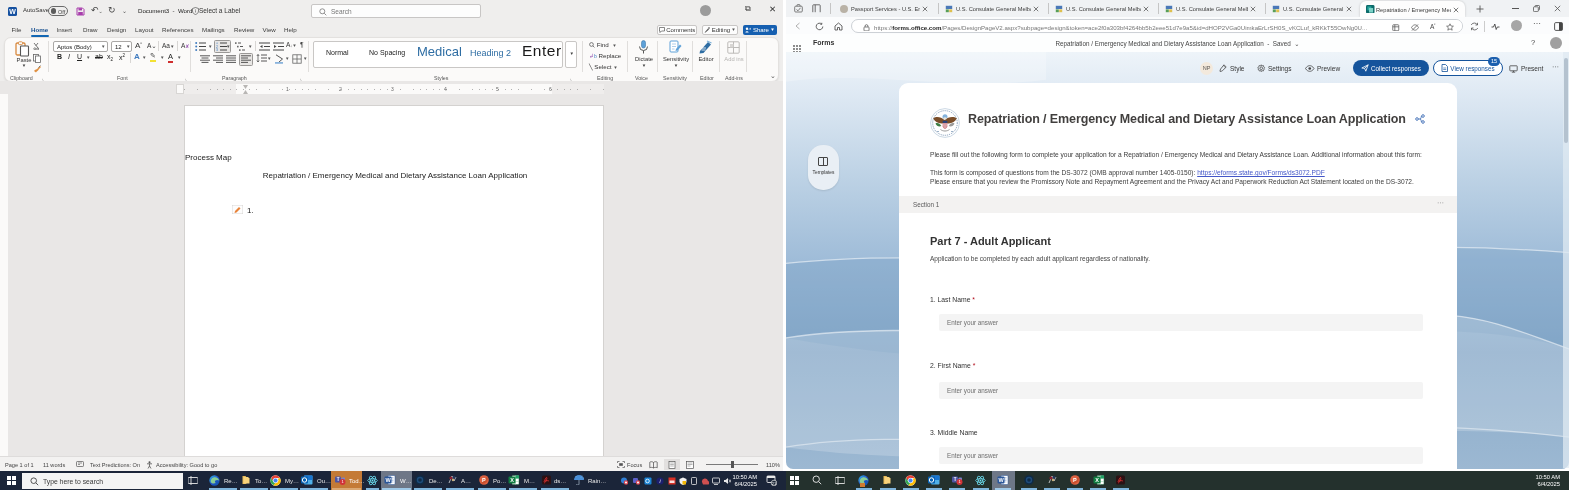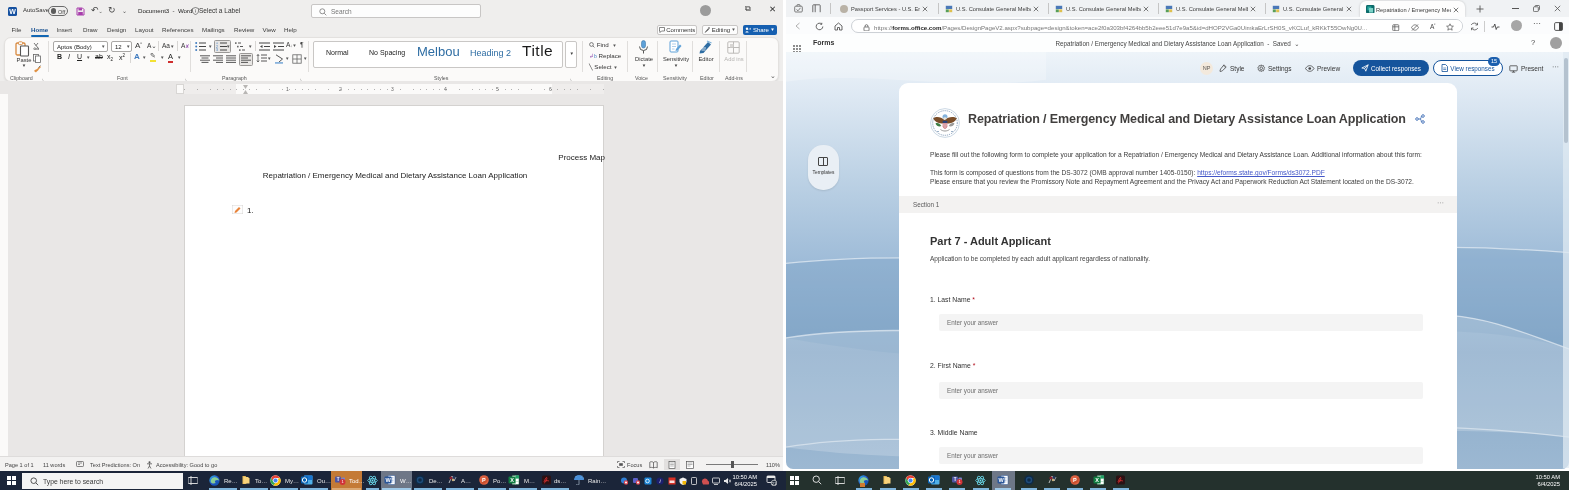--- a/index.html
+++ b/index.html
@@ -250,23 +250,23 @@
           <line x1="0.8" y1="5" x2="9.2" y2="5" stroke="#666" stroke-width="0.8"></line>
         </svg>
     <div class="ab" style="left:299px;top:19px;font-size:4.5px;color:#555;">▼</div>
     <div class="ab" style="left:218px;top:38px;font-size:5.3px;color:#555;">Paragraph</div>
     <div class="ab" style="left:296px;top:37.5px;font-size:5px;color:#888;">⌞</div>
     <div class="ab" style="left:304px;top:4px;width:0.7px;height:31px;background:#e0deDC;"></div>
 
     <div class="ab" style="left:309px;top:4px;width:250px;height:26.5px;background:#fff;border:0.7px solid #c9c7c5;border-radius:2px;"></div>
     <div class="ab" style="left:322px;top:12px;font-size:7px;color:#1a1a1a;">Normal</div>
     <div class="ab" style="left:365px;top:12px;font-size:7px;color:#1a1a1a;">No Spacing</div>
-    <div class="ab" style="left:413px;top:7px;font-size:13px;color:#2e6da3;">Melbou</div>
+    <div class="ab" style="left:413px;top:7px;font-size:13px;color:#2e6da3;">Medical</div>
     <div class="ab" style="left:466px;top:10.5px;font-size:9px;color:#2e6da3;">Heading 2</div>
-    <div class="ab" style="left:518px;top:4.5px;font-size:15.5px;color:#1a1a1a;letter-spacing:0.5px;">Title</div>
+    <div class="ab" style="left:518px;top:4.5px;font-size:15.5px;color:#1a1a1a;letter-spacing:0.5px;">Enter</div>
     <div class="ab" style="left:561px;top:4px;width:12px;height:26.5px;background:#fff;border:0.7px solid #c9c7c5;border-radius:2px;">
       <div class="ab" style="left:3.5px;top:9px;font-size:4.5px;color:#444;">▼</div>
     </div>
     <div class="ab" style="left:430px;top:38px;font-size:5.3px;color:#555;">Styles</div>
     <div class="ab" style="left:566px;top:37.5px;font-size:5px;color:#888;">⌞</div>
     <div class="ab" style="left:578px;top:4px;width:0.7px;height:31px;background:#e0deDC;"></div>
 
     <div class="ab" style="left:585px;top:4px;font-size:6.2px;color:#333;"><svg width="6" height="6" viewBox="0 0 8 8" style="vertical-align:-0.5px">
             <circle cx="3.3" cy="3.3" r="2.5" fill="none" stroke="#555" stroke-width="1"></circle>
             <line x1="5.2" y1="5.2" x2="7.3" y2="7.3" stroke="#555" stroke-width="1"></line>
@@ -332,21 +332,21 @@
           <span class="ab" style="left:312px;">5</span>
           <span class="ab" style="left:365px;">6</span>
     </div>
 
     <div class="ab" style="left:243px;top:4px;width:5px;height:4px;background:#b8b6b4;clip-path:polygon(0 0,100% 0,50% 100%);"></div>
     <div class="ab" style="left:243px;top:9px;width:5px;height:4px;background:#b8b6b4;clip-path:polygon(50% 0,100% 100%,0 100%);"></div>
 
     <div class="ab" style="left:0;top:13px;width:8px;height:362px;background:#fbfaf9;"></div>
 
     <div class="ab" style="left:184px;top:24px;width:420px;height:351px;background:#fff;border:0.6px solid #d4d2d0;border-bottom:none;">
-      <div class="ab" style="left:0;top:47px;width:420px;text-align:right;font-size:8px;color:#1a1a1a;">Process Map</div>
+      <div class="ab" style="left:0;top:47px;width:420px;text-align:left;font-size:8px;color:#1a1a1a;">Process Map</div>
       <div class="ab" style="left:0;top:65px;width:420px;text-align:center;font-size:8px;color:#1a1a1a;">Repatriation / Emergency Medical and Dietary Assistance Loan Application</div>
       <svg class="ab" style="left:47px;top:99px" width="11" height="9">
             <rect x="0" y="0" width="11" height="9" rx="1" fill="#fdfdfd" stroke="#c8c6c4" stroke-width="0.7"></rect>
             <path d="M3 6 L7 2 L8.5 3.5 L4.5 7.5 L2.5 8 Z" fill="#e8833a"></path>
           </svg>
       <div class="ab" style="left:62px;top:100px;font-size:8px;color:#1a1a1a;">1.</div>
     </div>
   </div>
 
   <div class="ab" style="left:0;top:456px;width:783px;height:15px;background:#f3f2f1;border-top:0.7px solid #dedcdb;font-size:5.6px;color:#454545;">

